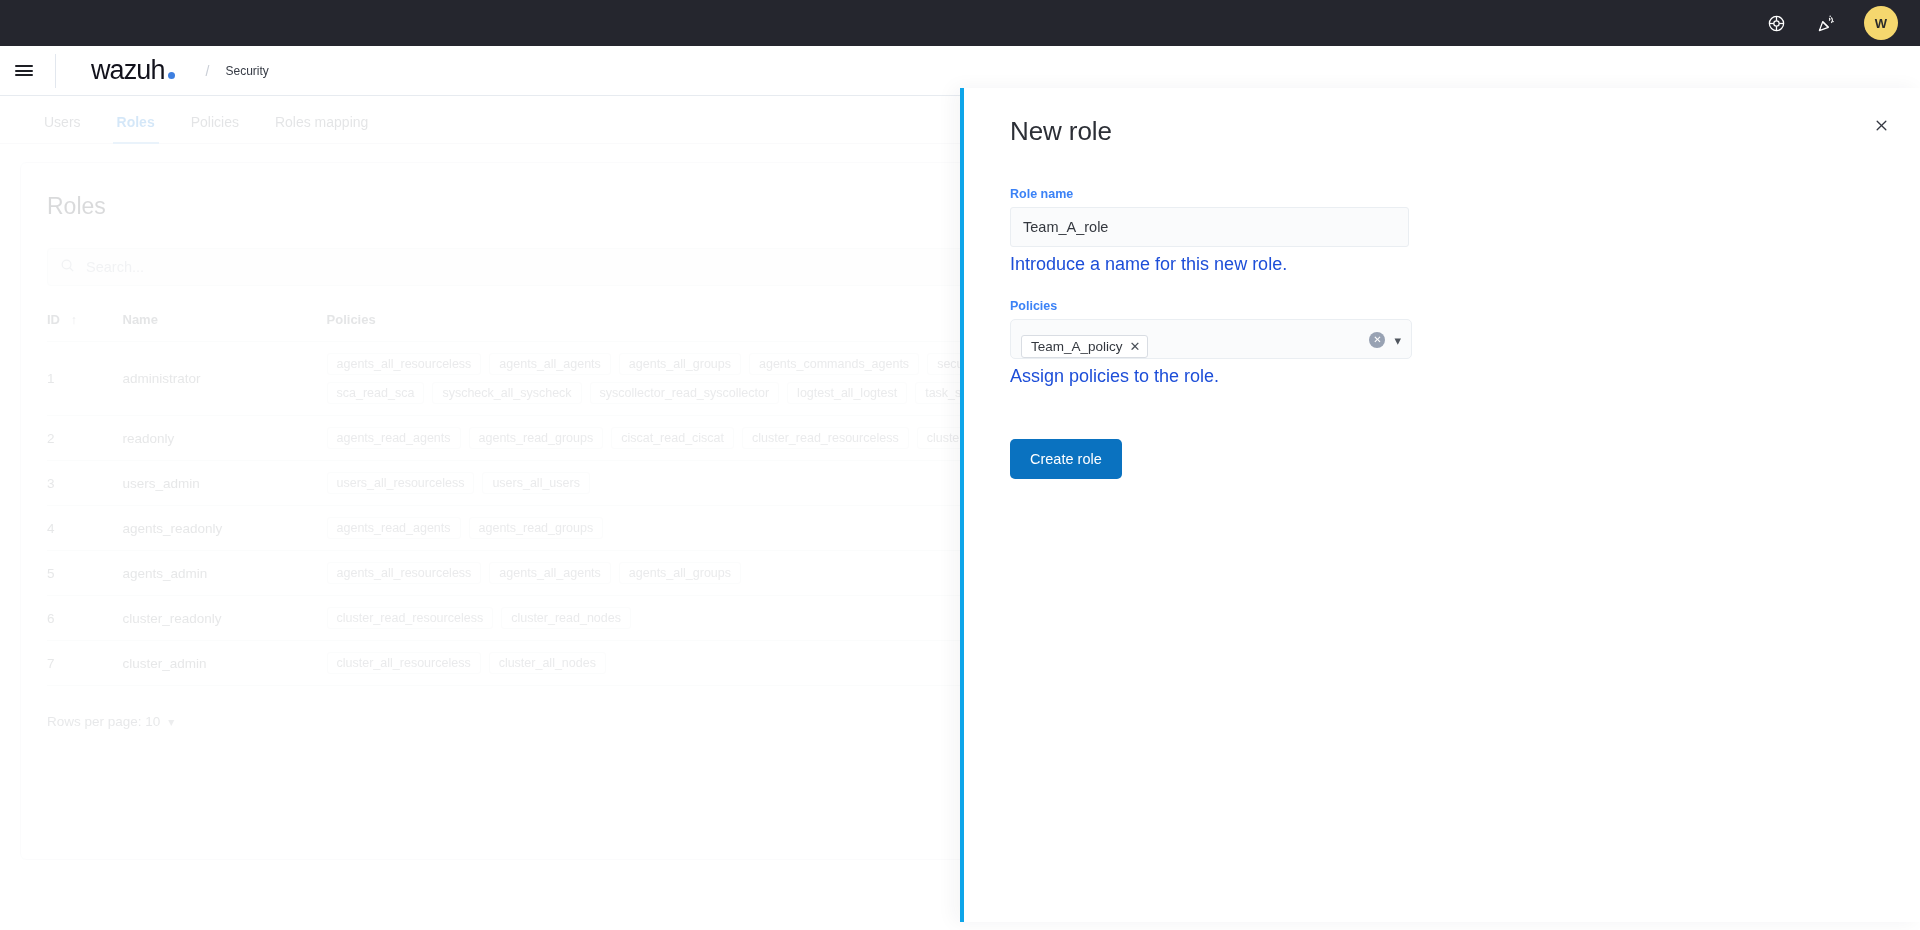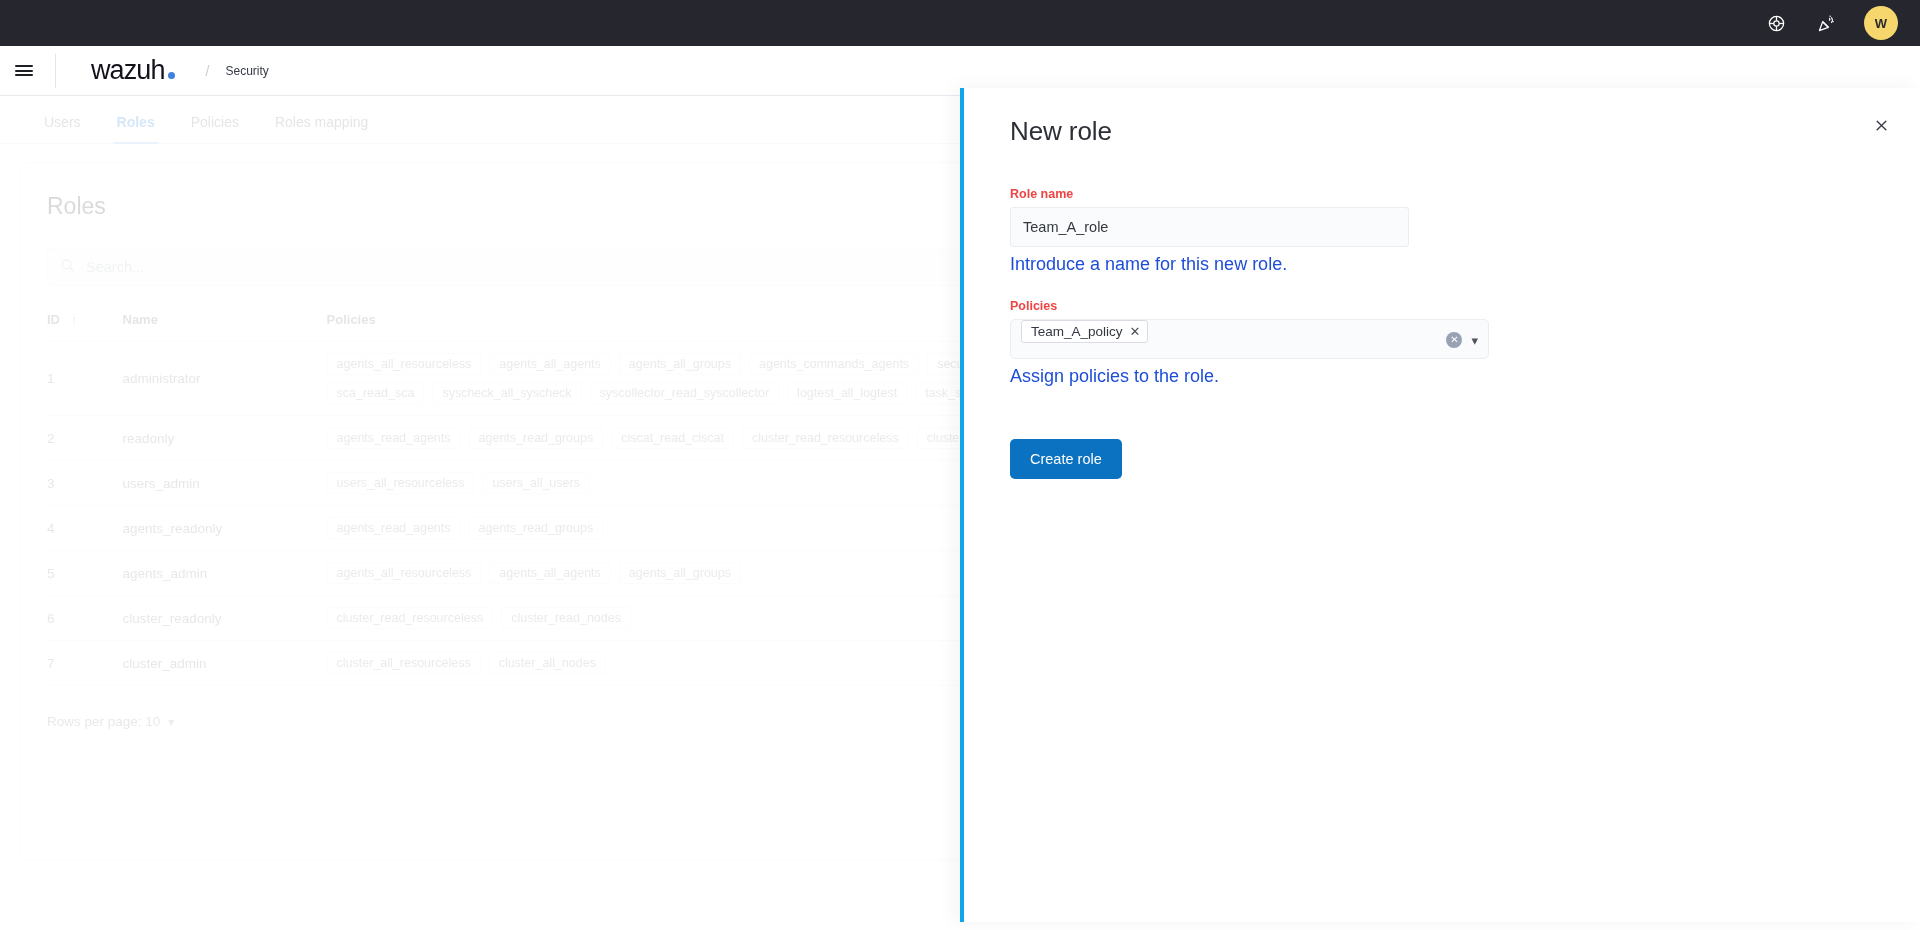--- a/index.html
+++ b/index.html
@@ -160,38 +160,38 @@
   .fly-close {
     position: absolute; top: 24px; right: 26px;
     width: 26px; height: 26px; cursor: pointer;
     display: flex; align-items: center; justify-content: center;
   }
   .fly-title {
     font-size: 26px; font-weight: 400; color: #2c2f36;
     margin: 0 0 40px 0; letter-spacing: -0.1px;
   }
   .field-label {
-    font-size: 12.5px; font-weight: 700; color: #ef4444;
+    font-size: 12.5px; font-weight: 700; color: #3b82f6;
     margin-bottom: 6px;
   }
   .text-input {
     width: 399px; height: 40px;
     border: 1px solid #eaeef2; border-radius: 3px;
     background: #fafbfc;
     display: flex; align-items: center;
     padding: 0 12px; font-size: 14.5px; color: #34383f;
   }
   .help-text {
     font-size: 18px; color: #1d4ed8; margin-top: 7px; margin-bottom: 24px;
   }
   .combo {
-    width: 479px; min-height: 40px;
+    width: 402px; min-height: 40px;
     border: 1px solid #eaeef2; border-radius: 5px;
     background: #fafbfc;
-    display: flex; align-items: flex-start;
+    display: flex; align-items: flex-end;
     padding: 0 10px 0 10px; position: relative;
   }
   .pill {
     border: 1px solid #d9dde3; border-radius: 3px;
     background: #fff;
     padding: 3px 7px 3px 9px;
     font-size: 13.5px; color: #34383f;
     display: flex; align-items: center; gap: 7px;
     cursor: pointer;
   }

